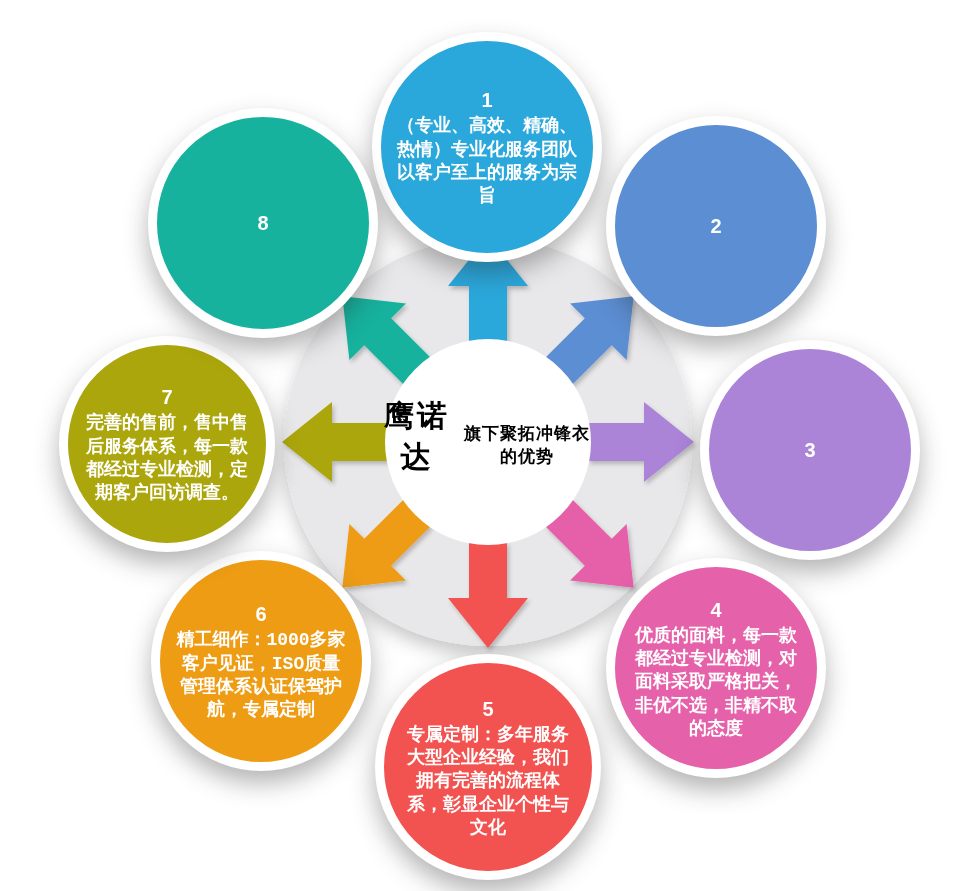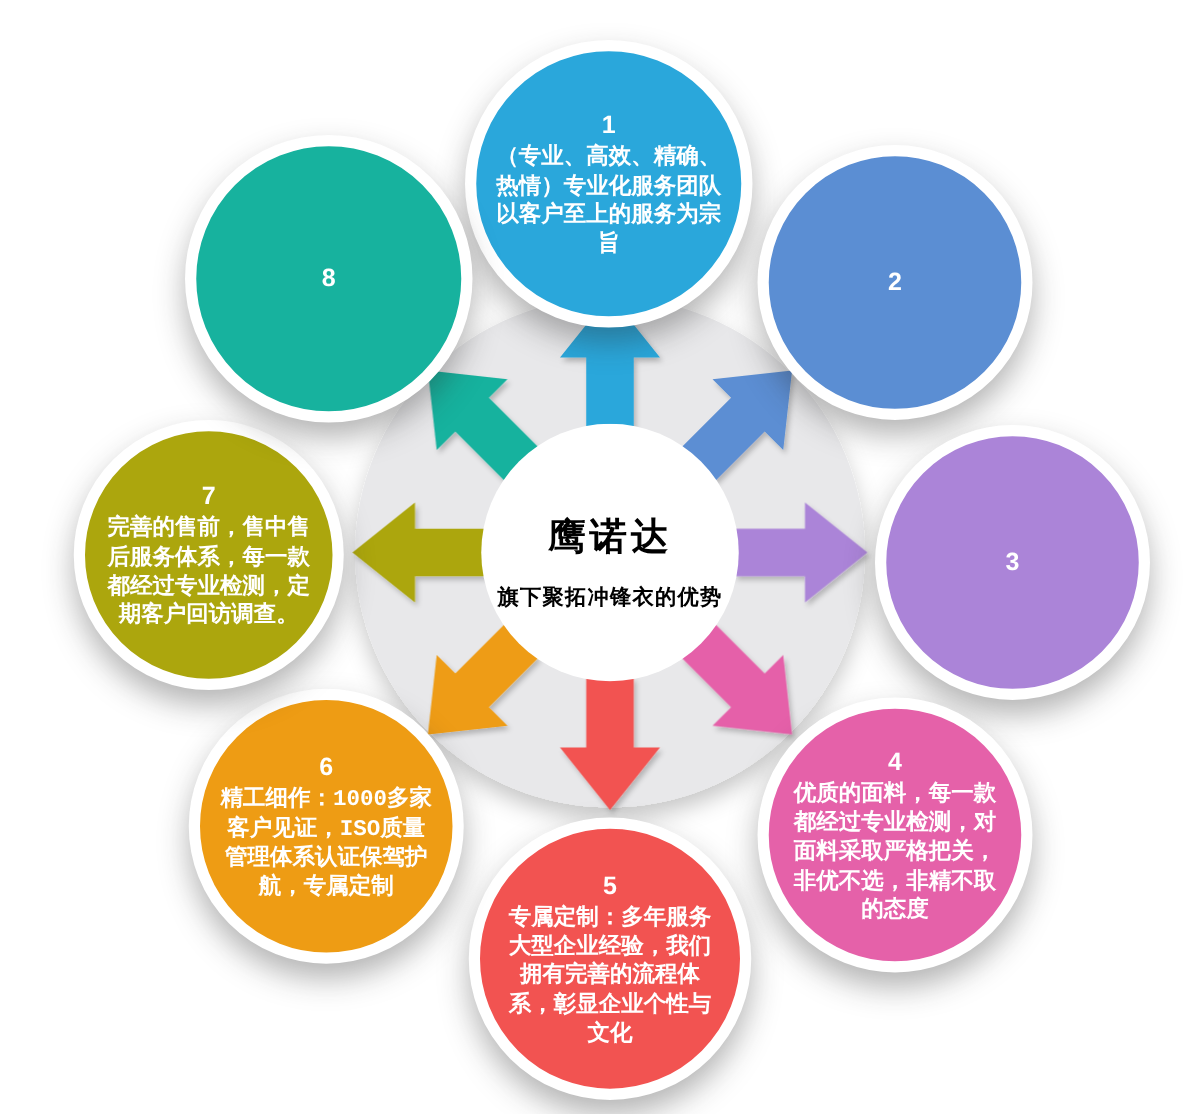--- a/index.html
+++ b/index.html
@@ -50,25 +50,25 @@
   .n3 { left: 700px; top: 340px; width: 220px; height: 220px; }
   .n4 { left: 606px; top: 558px; width: 220px; height: 220px; }
   .n5 { left: 375px; top: 654px; width: 226px; height: 226px; }
   .n6 { left: 151px; top: 551px; width: 220px; height: 220px; }
   .n7 { left:  59px; top: 336px; width: 216px; height: 216px; }
   .n8 { left: 148px; top: 108px; width: 230px; height: 230px; }
 
   .center-label {
     position: absolute;
     left: 378px;
-    top: 354px;
+    top: 342px;
     width: 220px;
     height: 190px;
     display: flex;
-    flex-direction: column;
+    flex-direction: row;
     align-items: center;
     justify-content: center;
     text-align: center;
     color: #000000;
   }
   .center-title {
     font-size: 30px;
     font-weight: bold;
     letter-spacing: 3px;
   }

